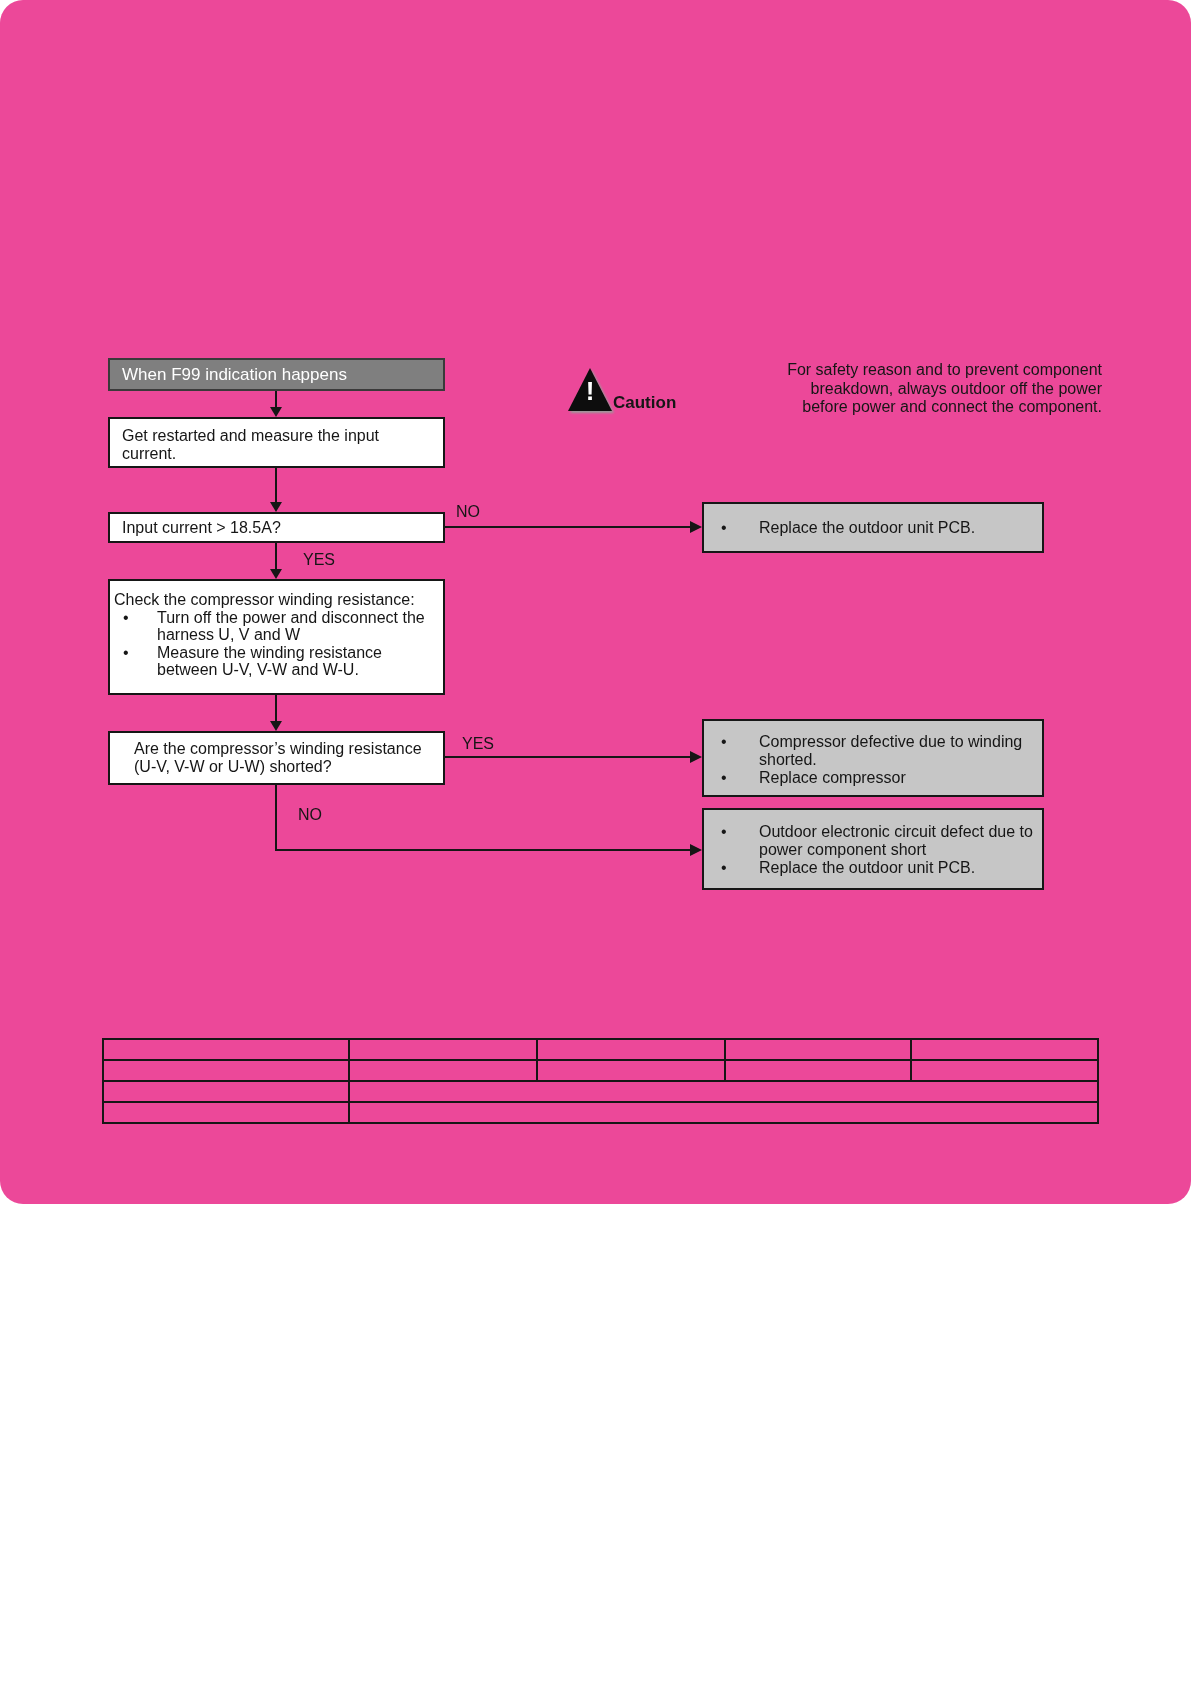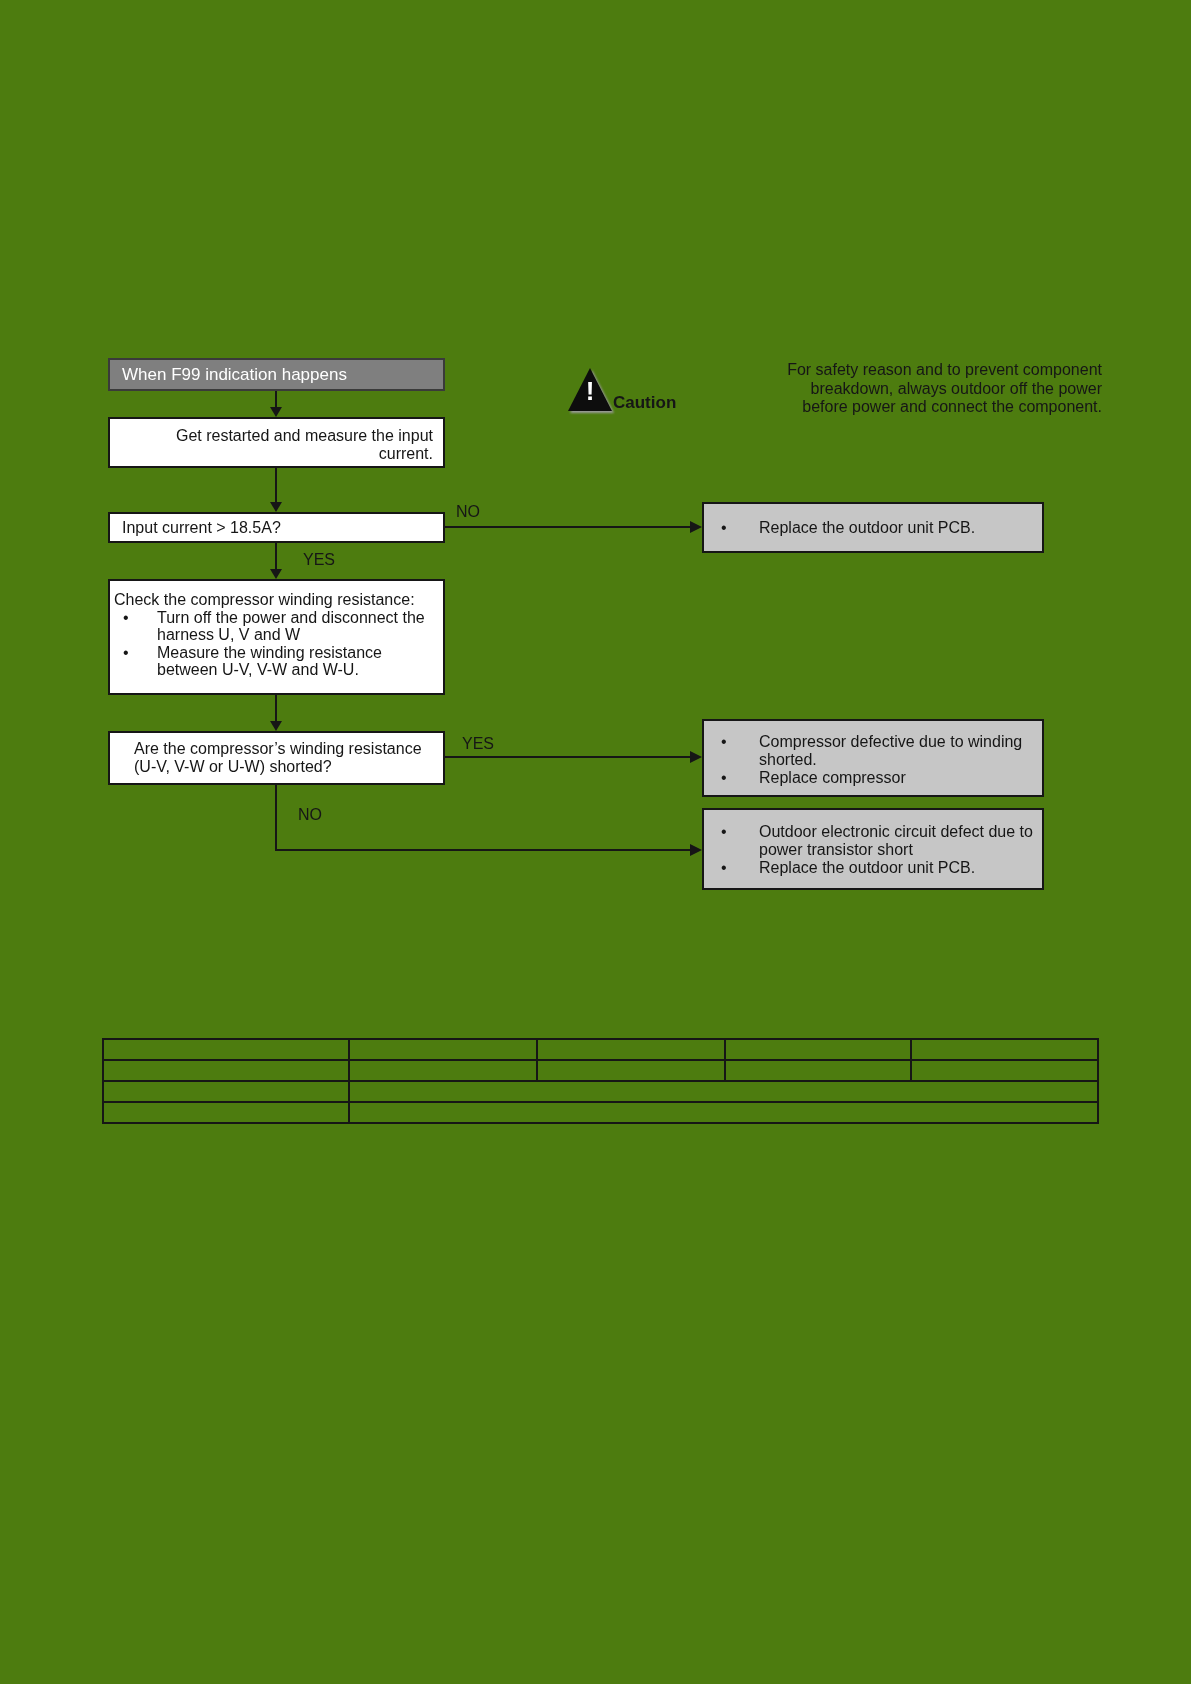--- a/index.html
+++ b/index.html
@@ -1,18 +1,18 @@
 <!DOCTYPE html>
 <html><head>
 <meta charset="utf-8">
 <style>
   html,body { margin:0; padding:0; background:#ffffff; }
   .canvas {
-    position:relative; width:1191px; height:1684px; background:#4d7c0f;
-    font-family:"Liberation Sans", sans-serif; color:#161616; overflow:hidden;
+    position:relative; width:1191px; height:1204px; background:#ec4899;
+    font-family:"Liberation Sans", sans-serif; color:#161616; overflow:hidden;border-radius:23px;
   }
   .box {
     position:absolute; box-sizing:border-box; background:#ffffff;
     border:2px solid #161616; font-size:16px; line-height:18px; color:#161616;
   }
   .startbox {
     background:#7f7f7f; color:#ffffff; border-color:#3a3a3a;
     font-size:17px; line-height:29px; padding-left:12px;
   }
   .graybox { background:#c6c6c6; }
@@ -51,21 +51,21 @@
 </head>
 <body>
 
 <div class="canvas">
 
   <div class="box startbox" style="left:108px; top:358px; width:337px; height:33px;">When F99 indication happens</div>
 
   <div class="vline" style="left:275px; top:391px; height:17px;"></div>
   <div class="arr-d" style="left:270px; top:407px;"></div>
 
-  <div class="box pad" style="left:108px; top:417px; width:337px; height:51px;text-align:right;">
+  <div class="box pad" style="left:108px; top:417px; width:337px; height:51px;">
     <span>Get restarted and measure the input current.</span>
   </div>
 
   <div class="vline" style="left:275px; top:468px; height:35px;"></div>
   <div class="arr-d" style="left:270px; top:502px;"></div>
 
   <div class="box" style="left:108px; top:512px; width:337px; height:31px; line-height:27px; padding-left:12px;">
     <span>Input current &gt; 18.5A?</span>
   </div>
 
@@ -119,21 +119,21 @@
   </div>
 
   <div class="lbl" style="left:298px; top:806px;">NO</div>
   <div class="vline" style="left:275px; top:785px; height:66px;"></div>
   <div class="hline" style="left:275px; top:849px; width:415px;"></div>
   <div class="arr-r" style="left:690px; top:844px;"></div>
 
   <div class="box graybox" style="left:702px; top:808px; width:342px; height:82px; padding-top:13px;">
     <div class="gli">
       <span class="d">•</span>
-      <span class="t">Outdoor electronic circuit defect due to power transistor short</span>
+      <span class="t">Outdoor electronic circuit defect due to power component short</span>
     </div>
     <div class="gli">
       <span class="d">•</span>
       <span class="t">Replace the outdoor unit PCB.</span>
     </div>
   </div>
 
   <div class="cau-tri"></div>
   <div class="cau-bang">!</div>
   <div class="cau-word">Caution</div>

